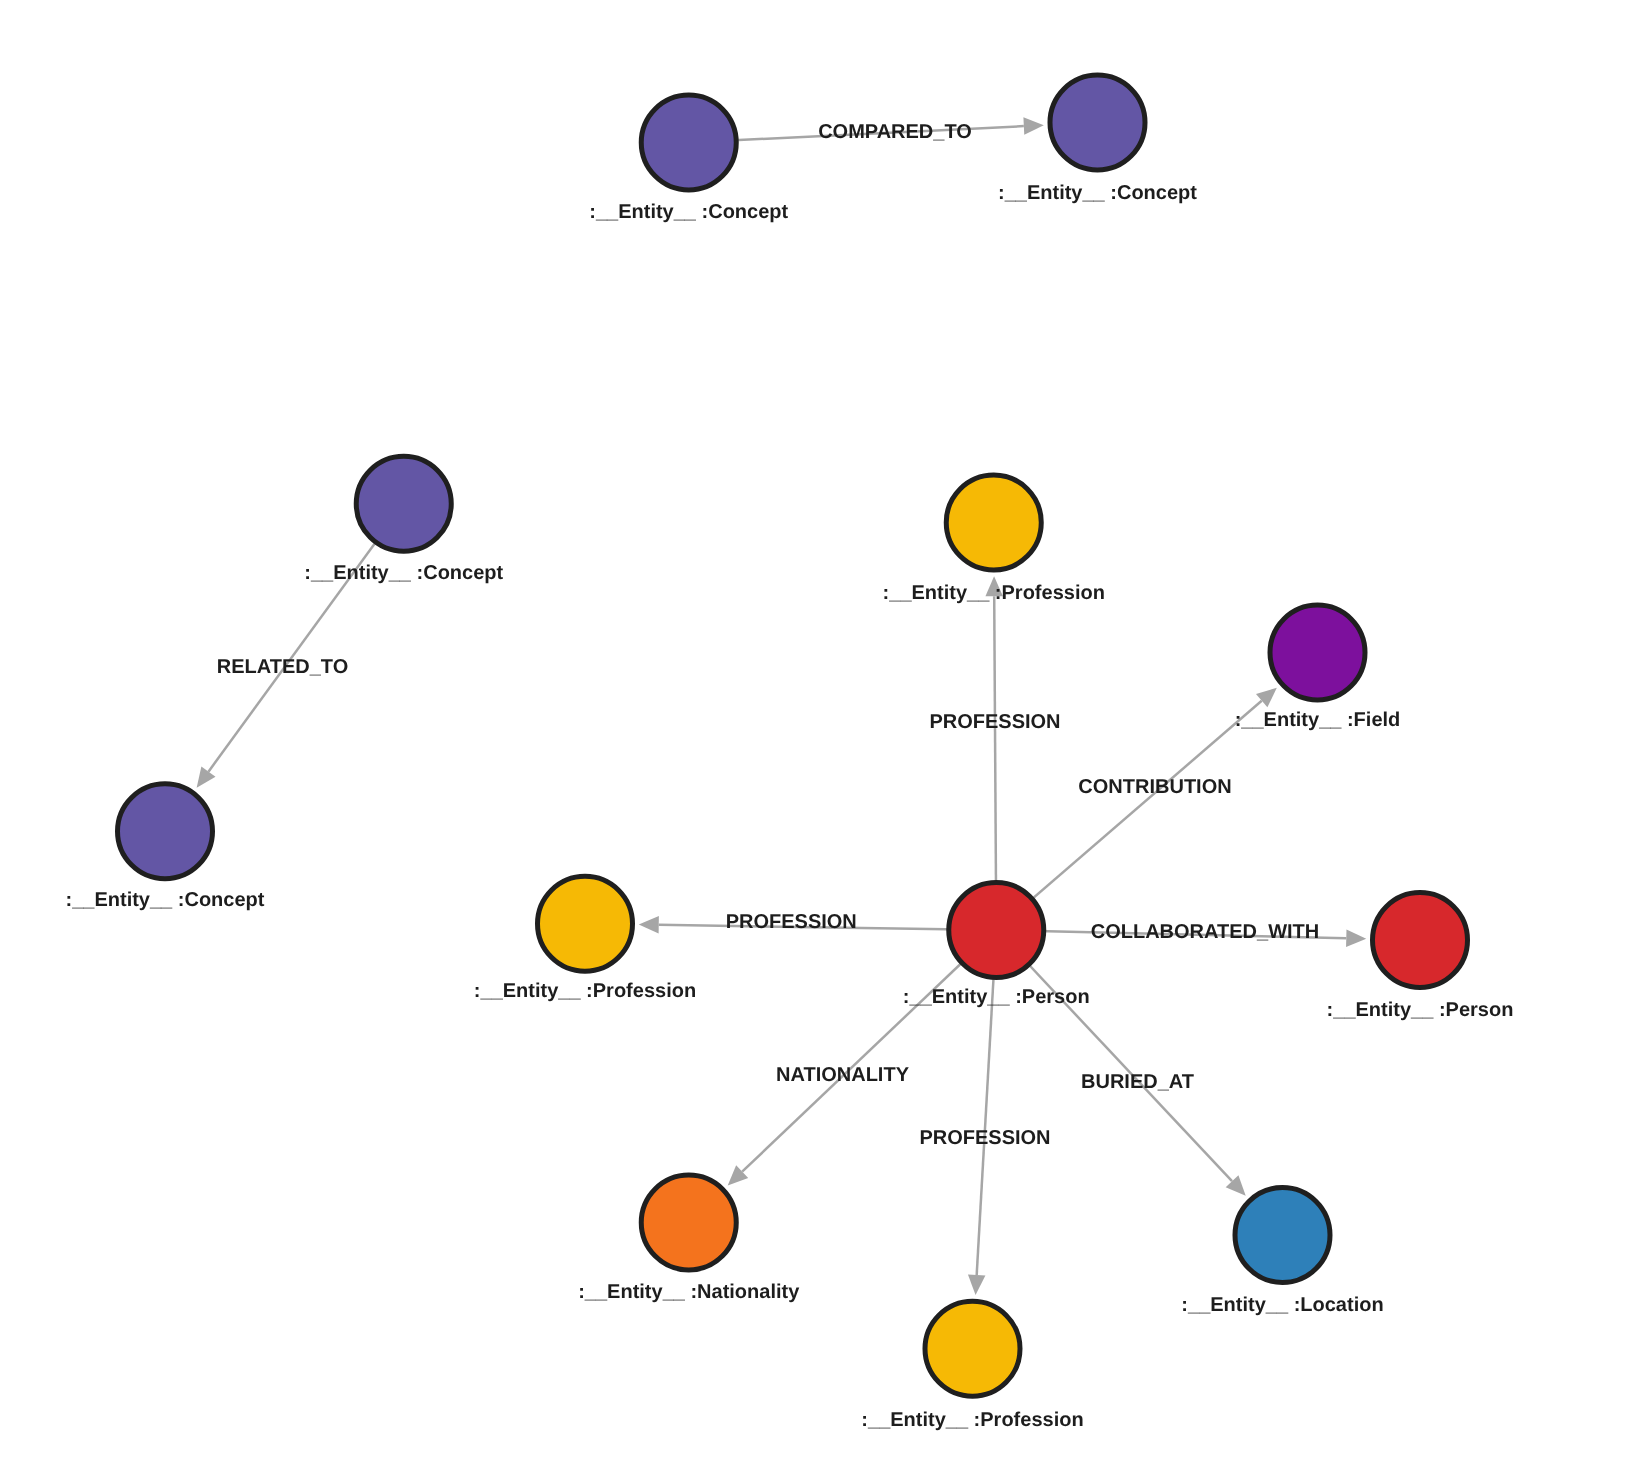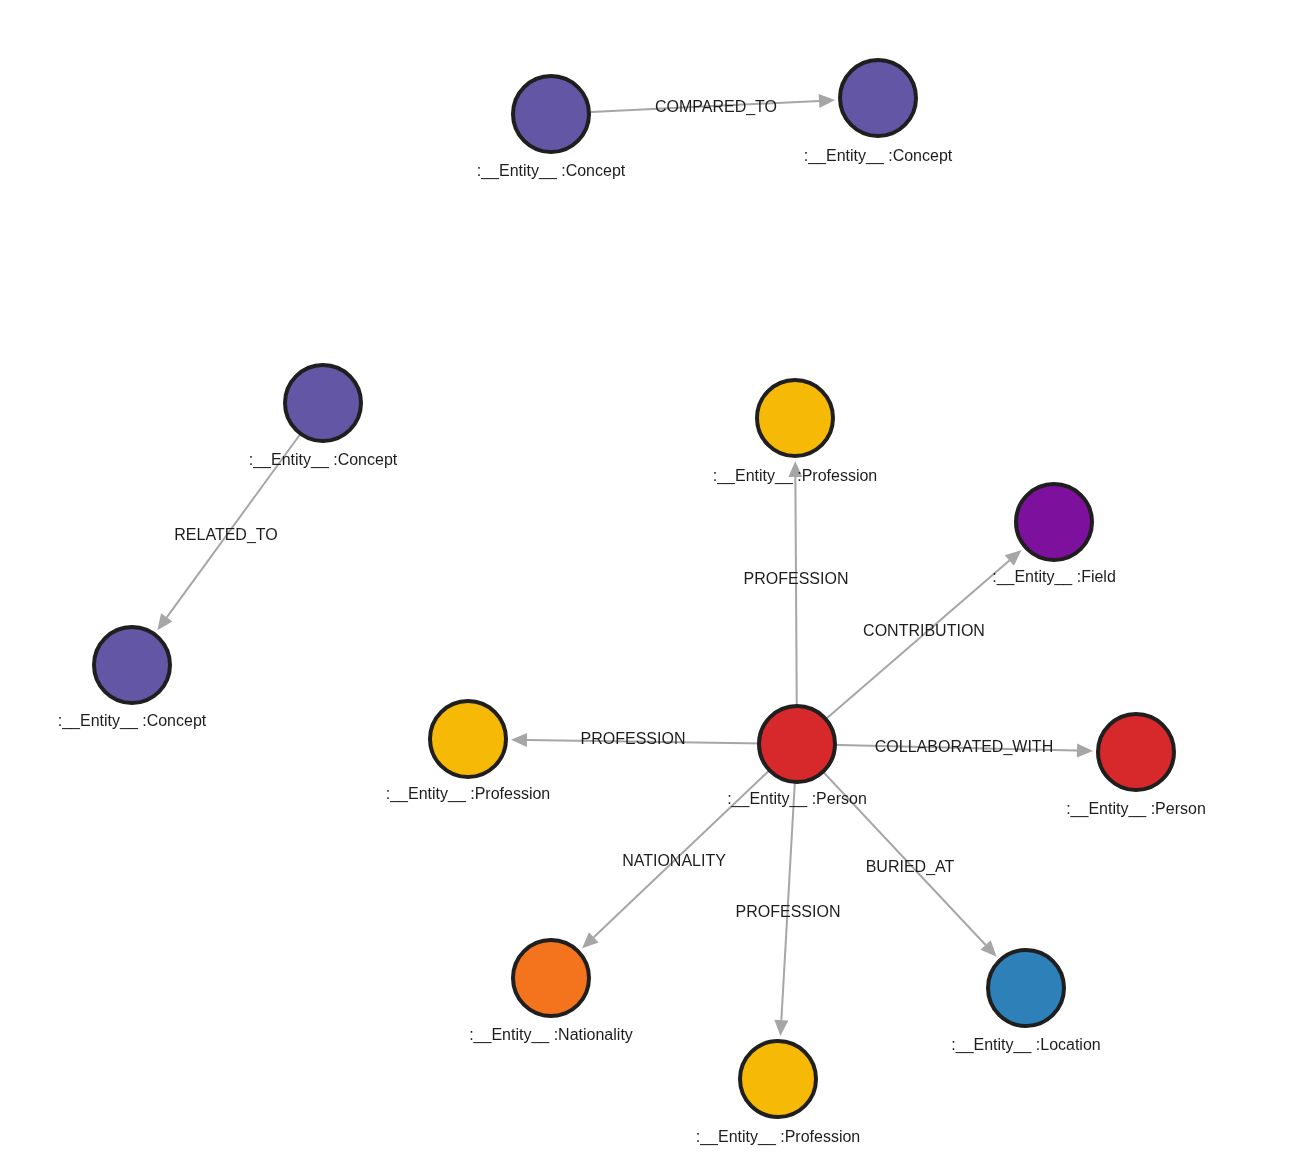--- a/index.html
+++ b/index.html
@@ -9,20 +9,21 @@
     height: 1173px;
     background: #ffffff;
     overflow: hidden;
     font-family: "Liberation Sans", sans-serif;
   }
   .canvas-wrap {
     position: relative;
     width: 1314px;
     height: 1039px;
     background: #ffffff;
+    font-weight: bold;
   }
   svg text {
     font-family: "Liberation Sans", sans-serif;
   }
   .edge-line {
     fill: none;
   }
   .node-circle {
     cursor: pointer;
   }

